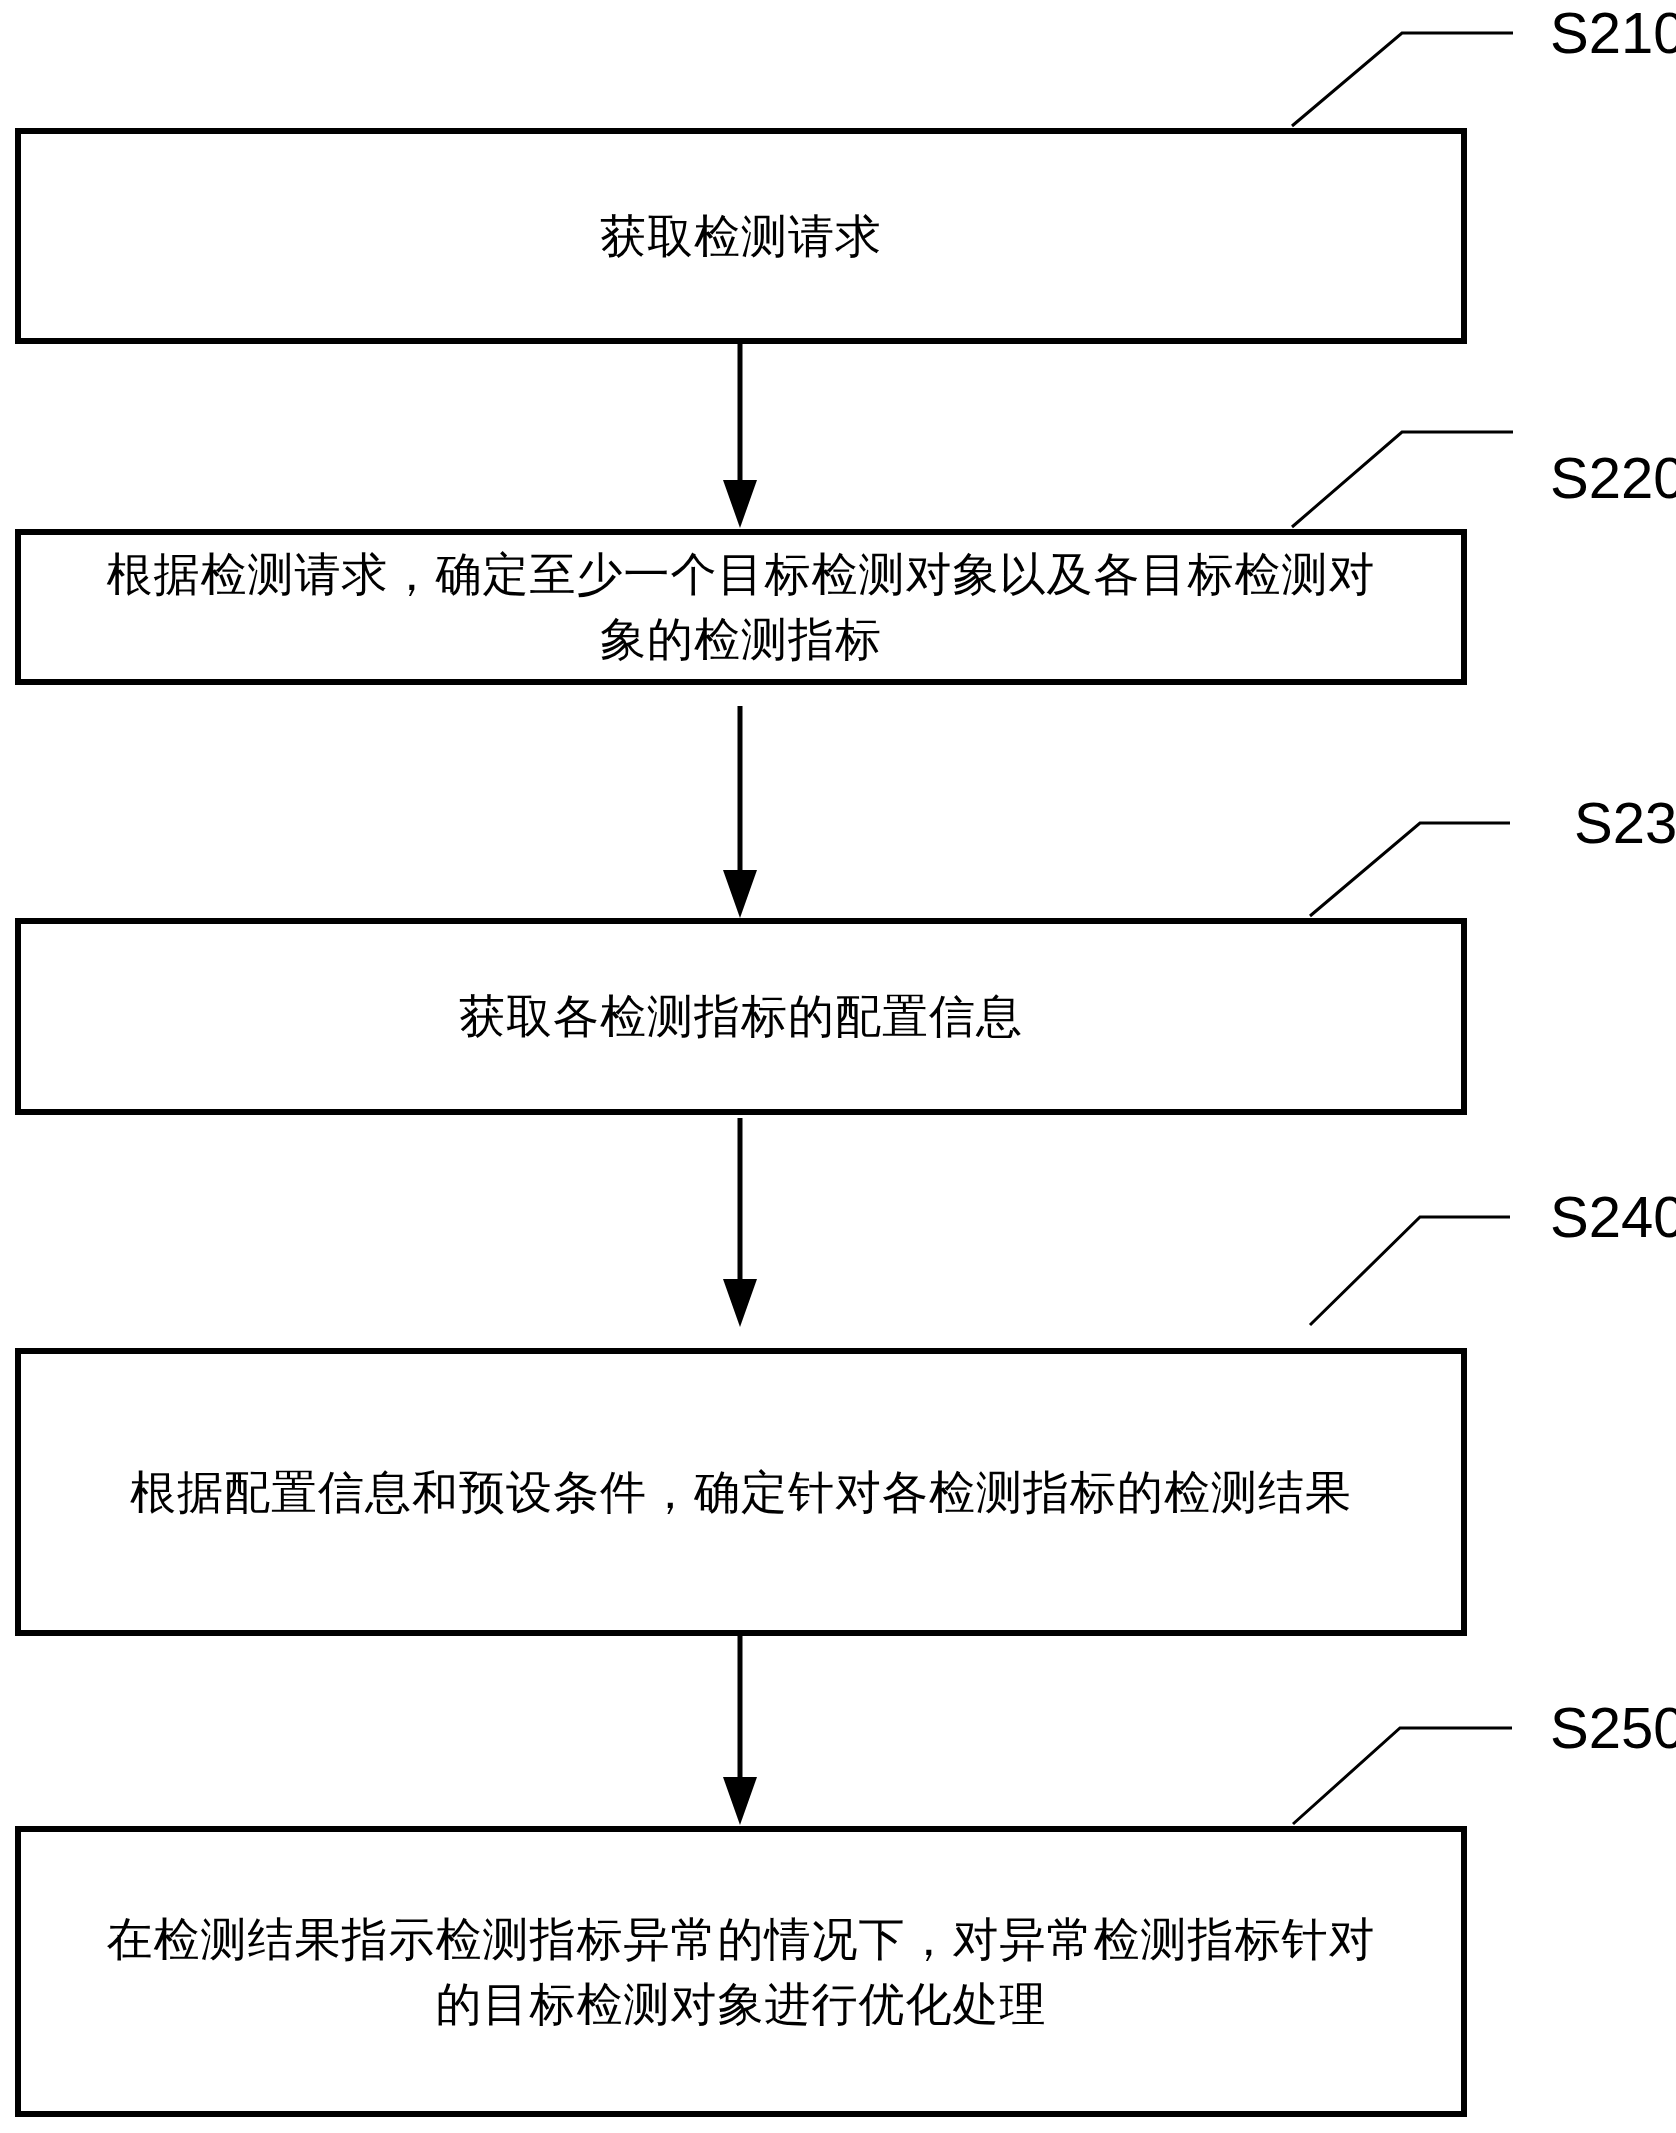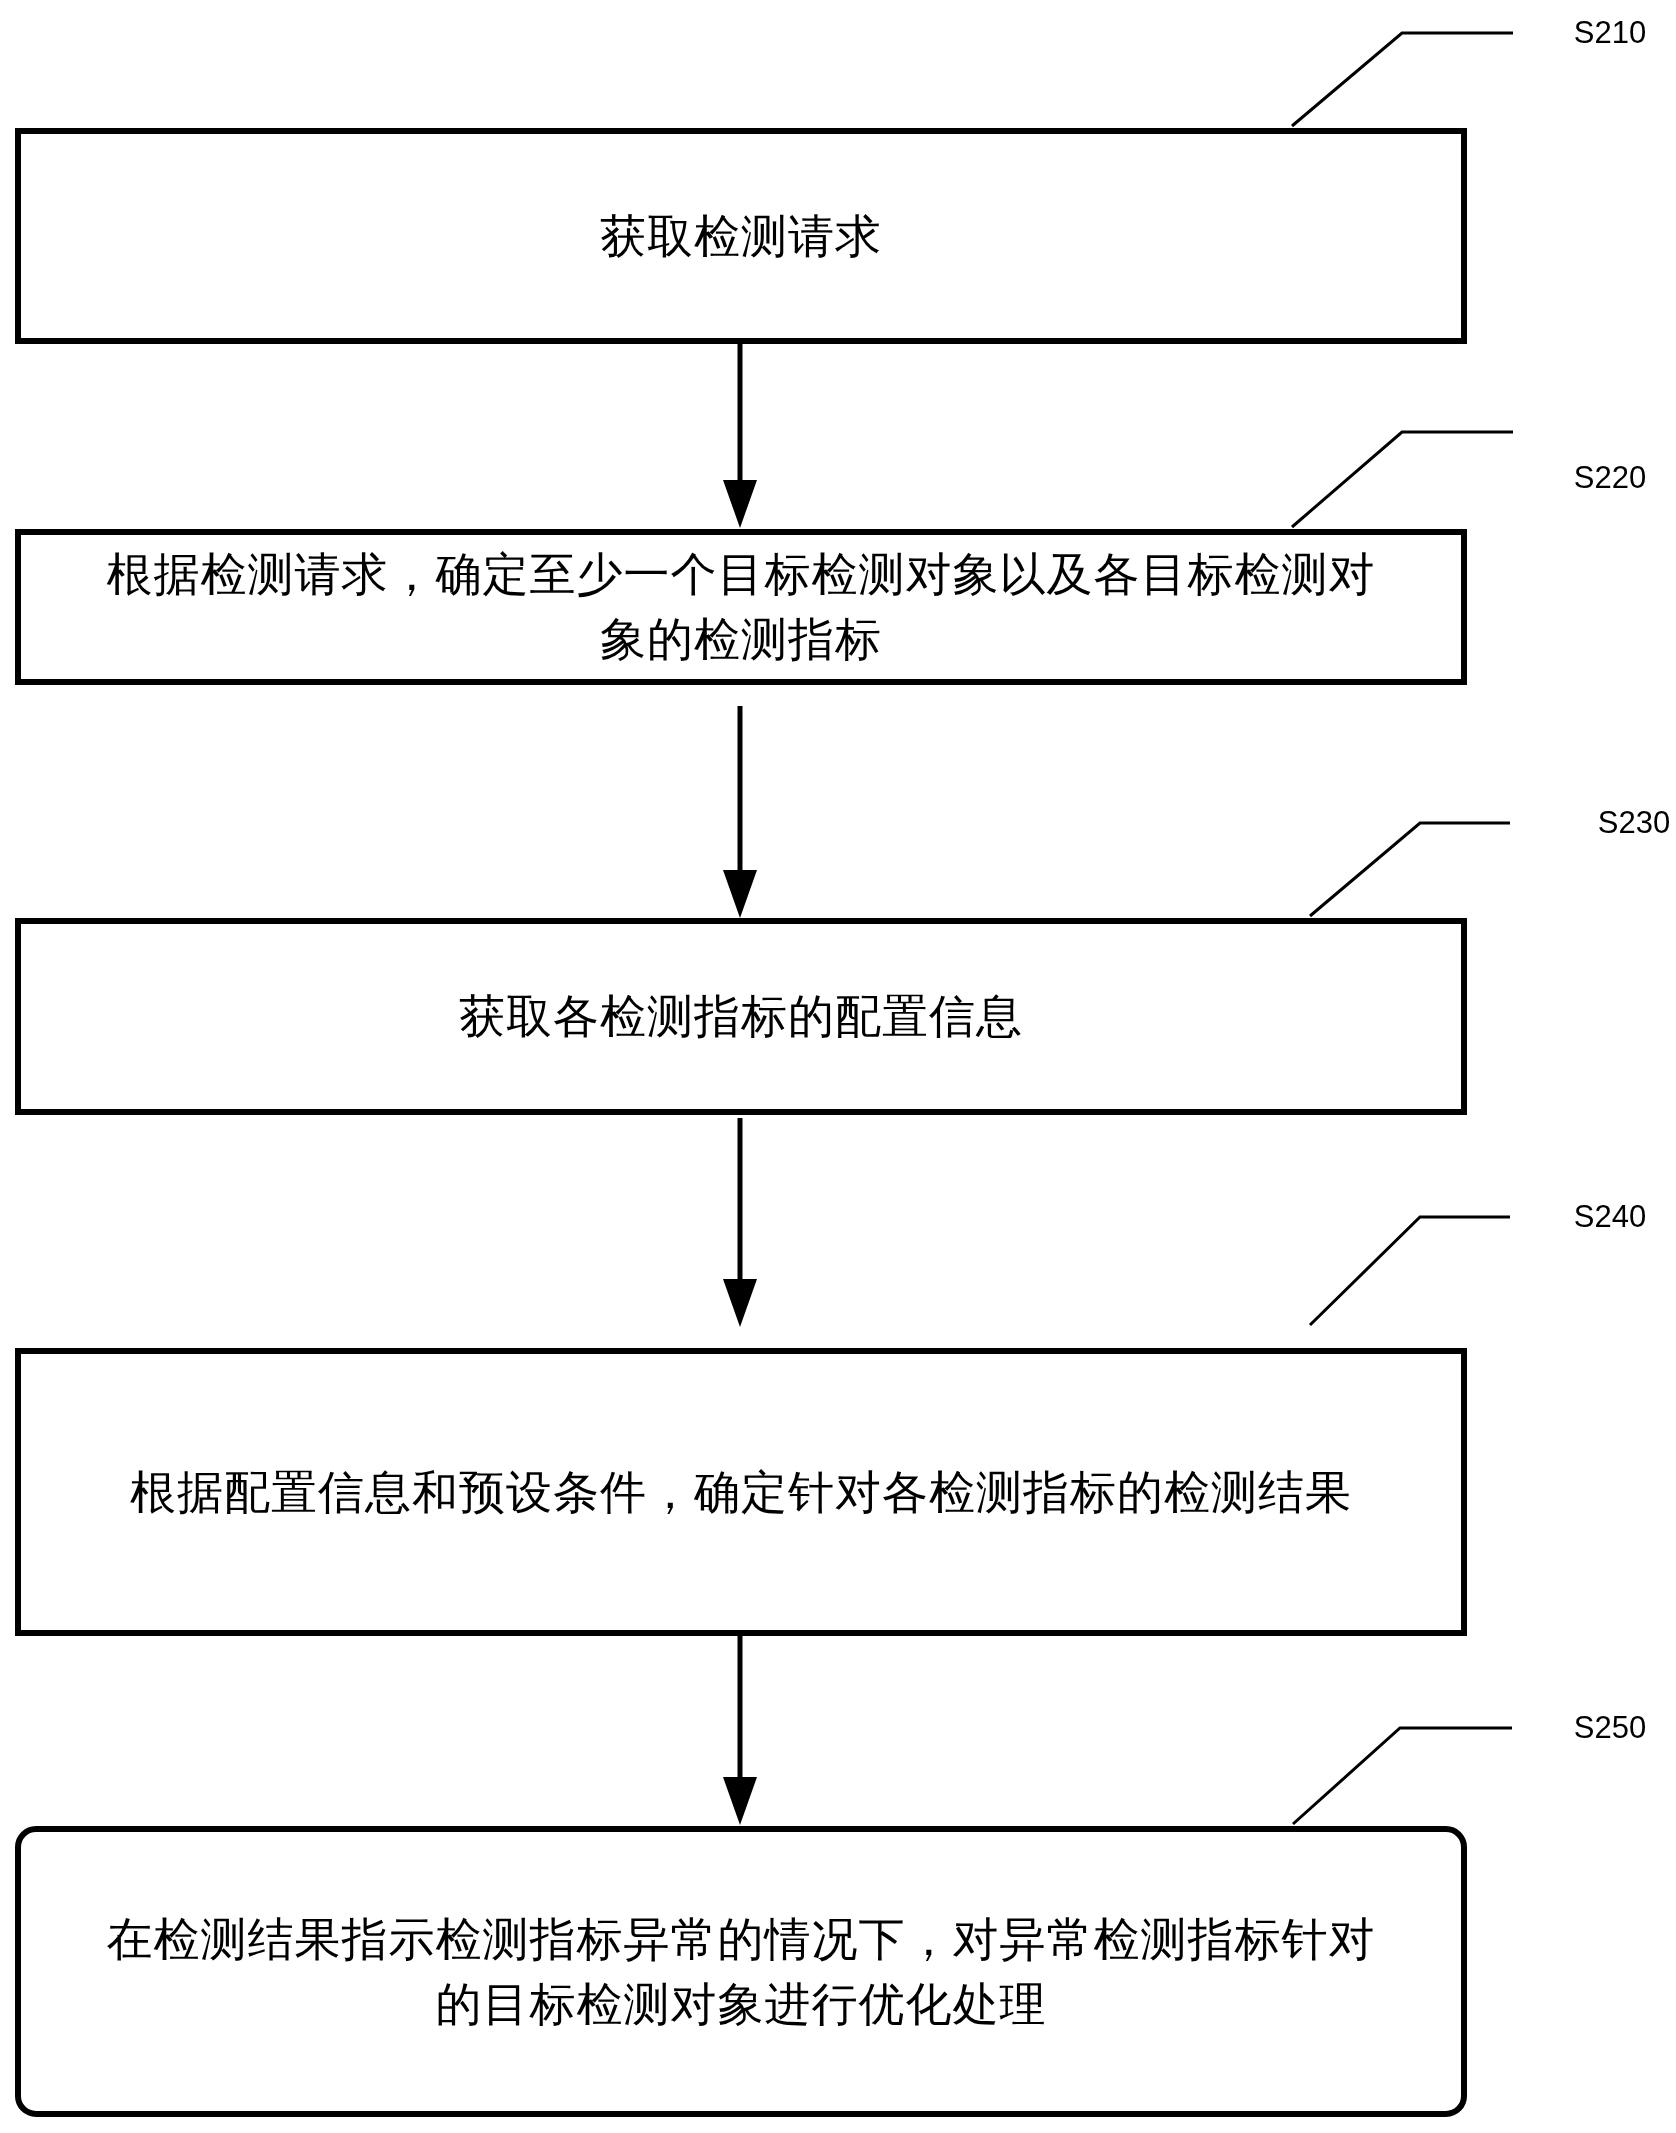--- a/index.html
+++ b/index.html
@@ -43,28 +43,28 @@
     line-height: 65px;
     letter-spacing: 1px;
   }
   .step-label {
     position: absolute;
     left: 1550px;
     width: 120px;
     height: 52px;
     line-height: 52px;
     text-align: center;
-    font-size: 31px;
+    font-size: 58px;
   }
   
   .box-1 { top: 128px;  height: 216px; }
   .box-2 { top: 529px;  height: 156px; }
   .box-3 { top: 918px;  height: 197px; }
   .box-4 { top: 1348px; height: 288px; }
-  .box-5 { top: 1826px; height: 291px; border-radius: 21px; }
+  .box-5 { top: 1826px; height: 291px; }
   .label-1 { top: 7px;    }
   .label-2 { top: 418px; margin-top: 34px;  }
   .label-3 { top: 797px; margin-left: 24px;  }
   .label-4 { top: 1191px; text-align: center; }
   .label-5 { top: 1702px; }
 </style>
 </head>
 <body>
 
 <div class="canvas">

